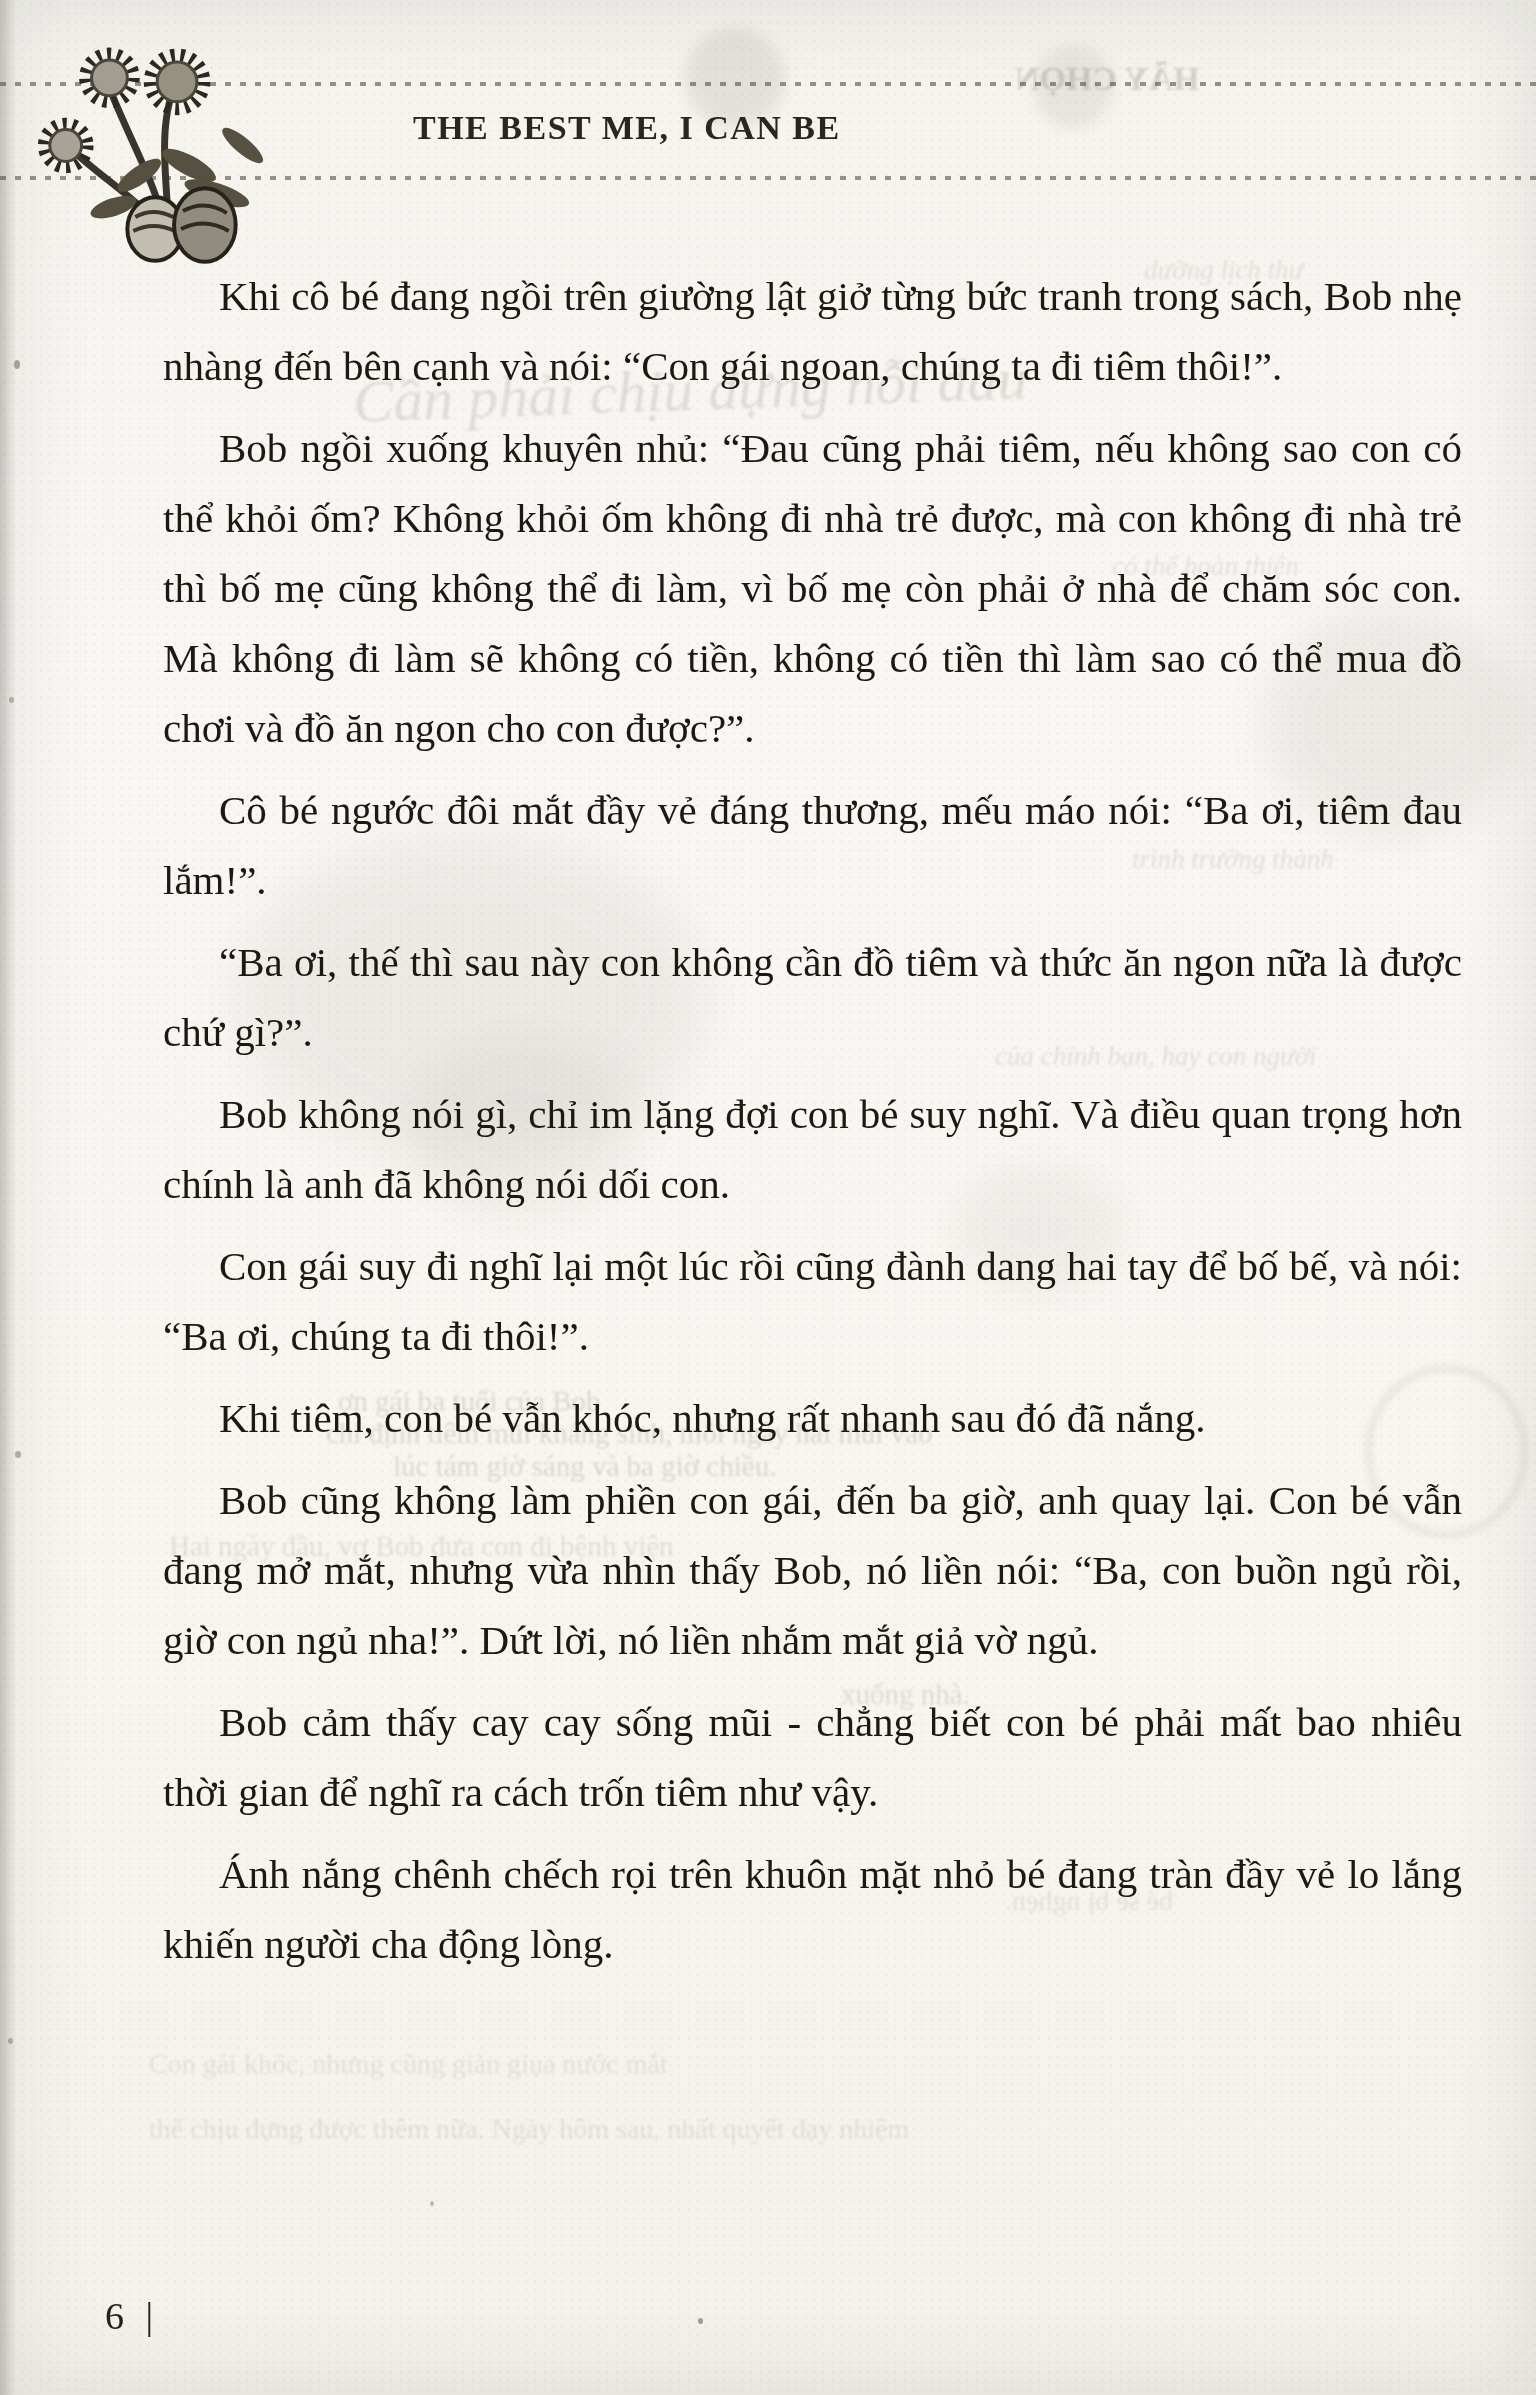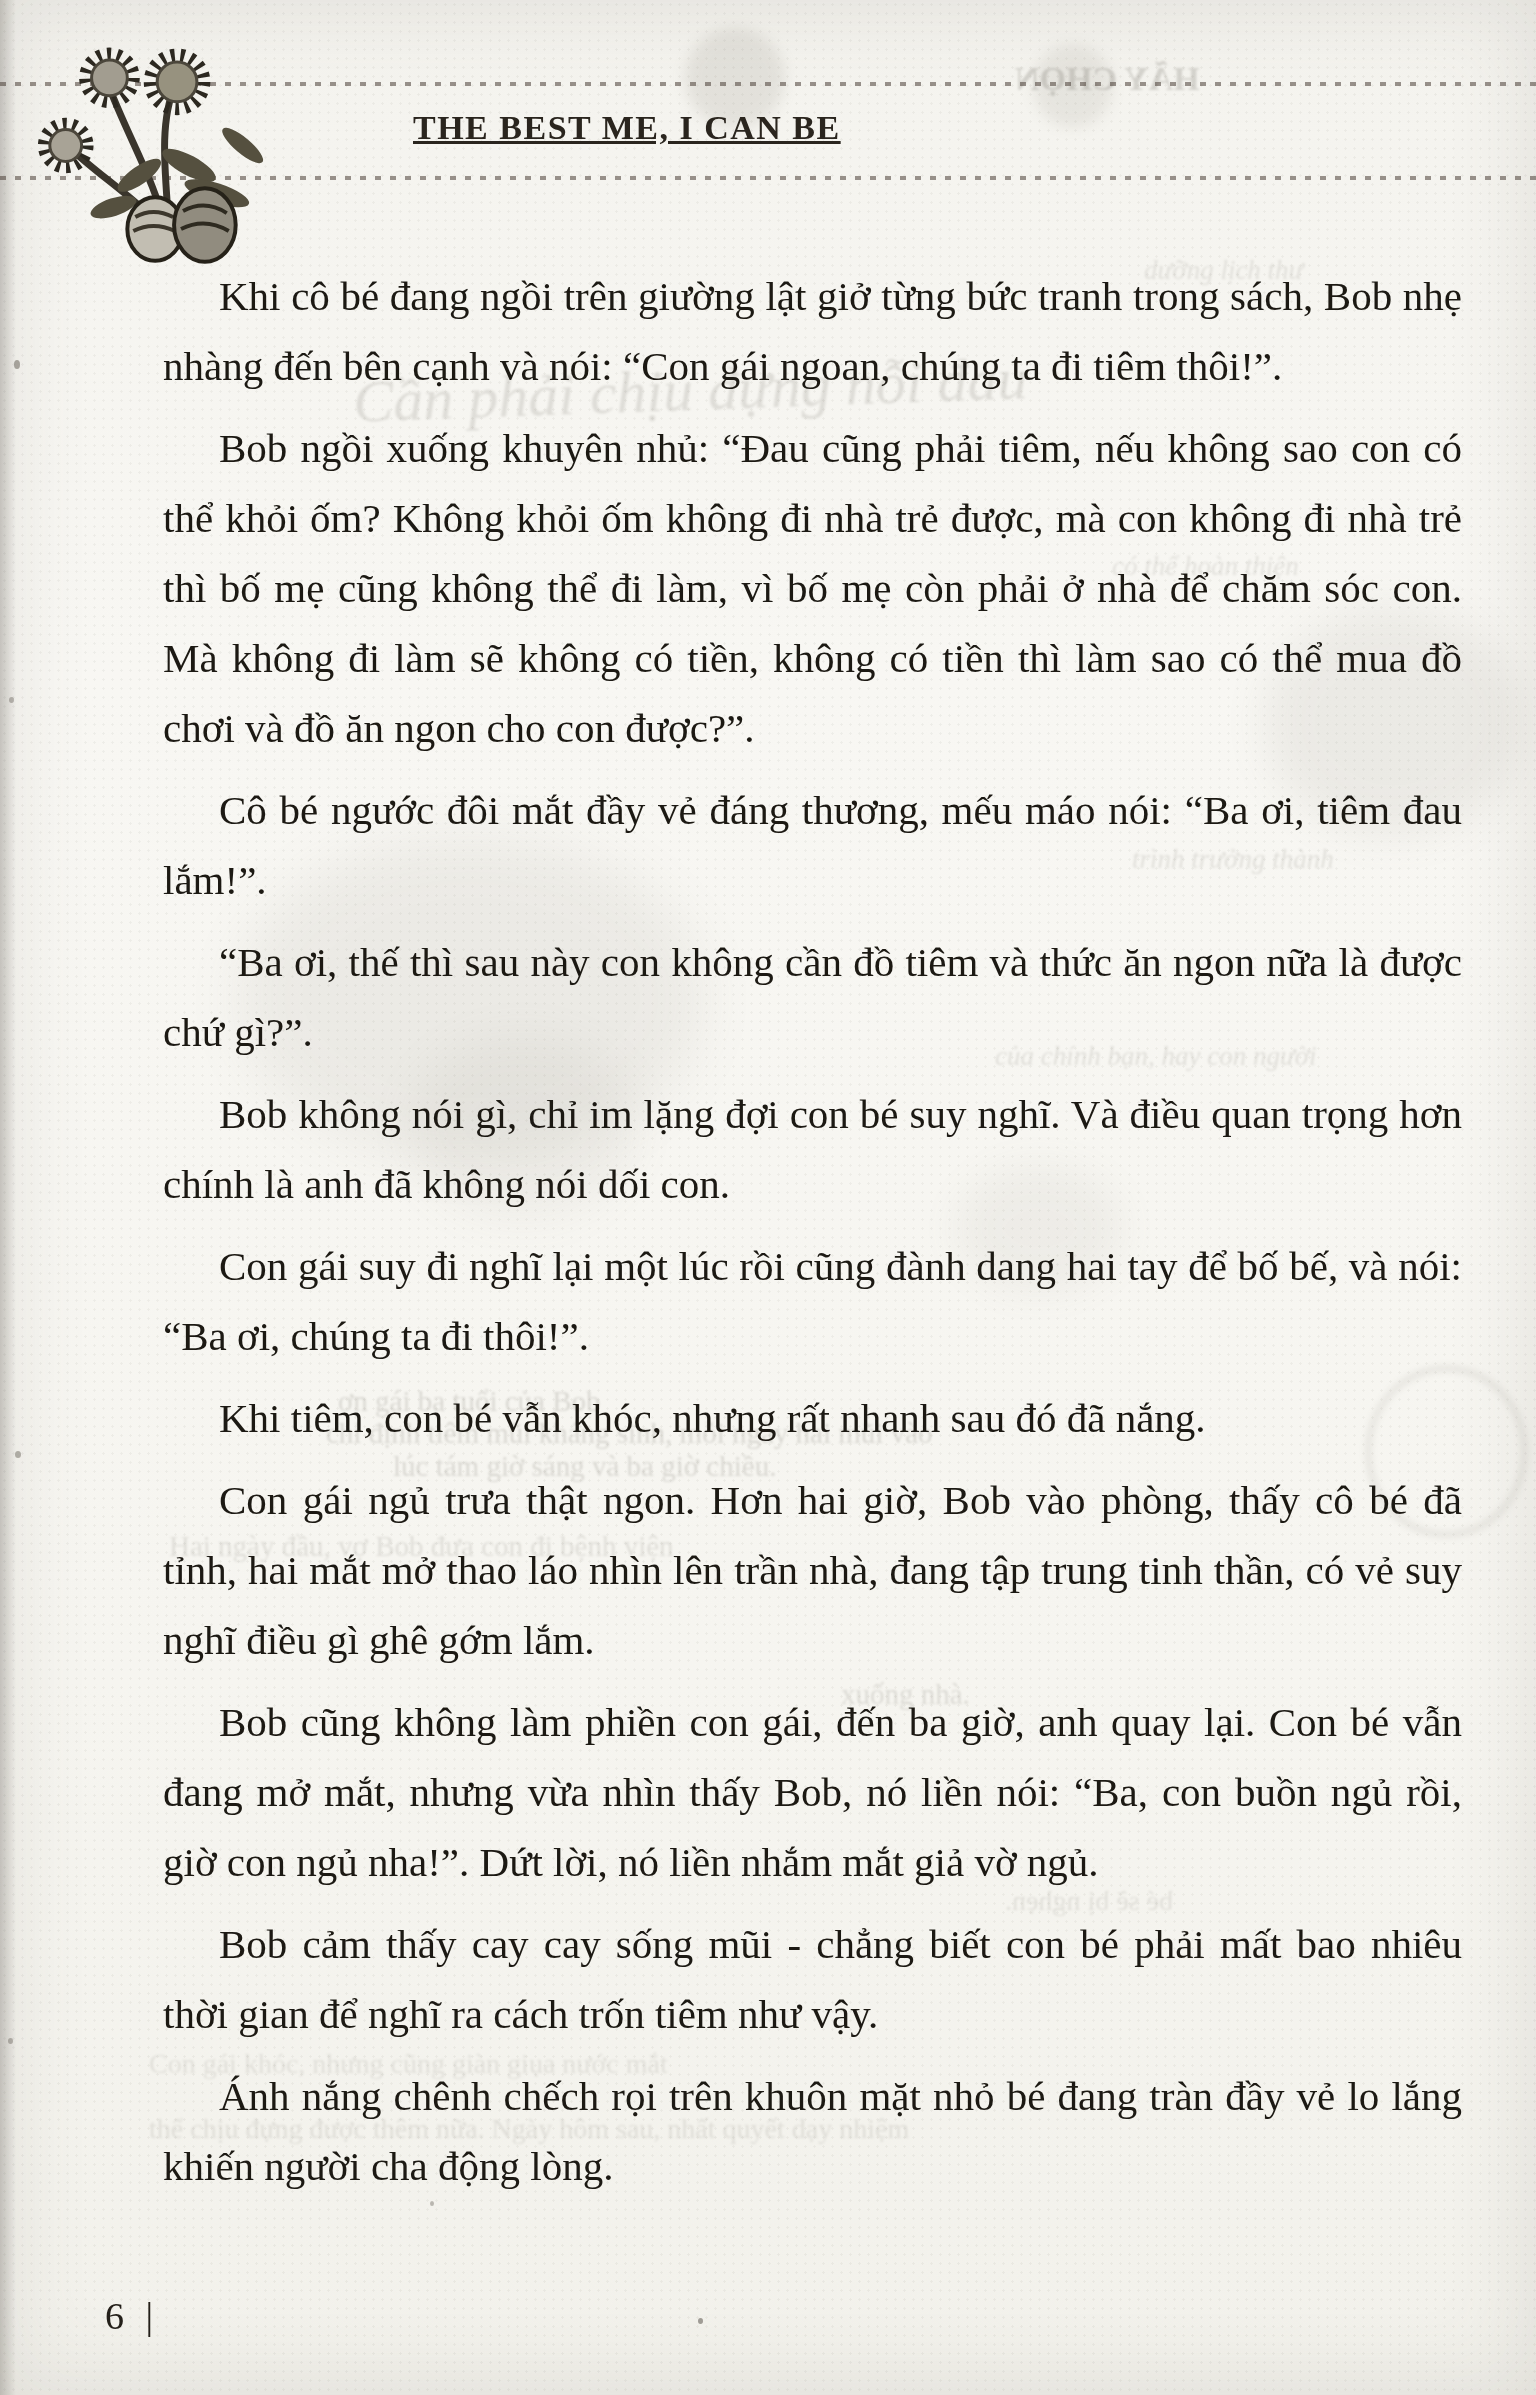--- a/index.html
+++ b/index.html
@@ -26,21 +26,20 @@
   .rule{
     position:absolute;left:0;width:1536px;height:4px;z-index:2;pointer-events:none;
     background:repeating-linear-gradient(90deg,rgba(74,62,54,.55) 0 6px,transparent 6px 15px);
   }
   .rule.top{top:82px;}
   .rule.bottom{top:176px;}
   .title{
     position:absolute;left:413px;top:109px;z-index:3;
     font-weight:700;font-size:34px;letter-spacing:1.5px;color:#2a251e;
     white-space:nowrap;
-    text-decoration:underline;
   }
   .flower{position:absolute;left:18px;top:26px;z-index:4;}
   
   .bodytext{
     position:absolute;left:163px;top:261px;width:1299px;z-index:5;
   }
   .bodytext p{
     margin:0 0 12px 0;
     font-size:41px;line-height:70px;
     text-indent:56px;text-align:justify;
@@ -169,21 +168,20 @@
   <div class="title">THE BEST ME, I CAN BE</div>
 
   <div class="bodytext">
     <p>Khi cô bé đang ngồi trên giường lật giở từng bức tranh trong sách, Bob nhẹ nhàng đến bên cạnh và nói: “Con gái ngoan, chúng ta đi tiêm thôi!”.</p>
     <p>Bob ngồi xuống khuyên nhủ: “Đau cũng phải tiêm, nếu không sao con có thể khỏi ốm? Không khỏi ốm không đi nhà trẻ được, mà con không đi nhà trẻ thì bố mẹ cũng không thể đi làm, vì bố mẹ còn phải ở nhà để chăm sóc con. Mà không đi làm sẽ không có tiền, không có tiền thì làm sao có thể mua đồ chơi và đồ ăn ngon cho con được?”.</p>
     <p>Cô bé ngước đôi mắt đầy vẻ đáng thương, mếu máo nói: “Ba ơi, tiêm đau lắm!”.</p>
     <p>“Ba ơi, thế thì sau này con không cần đồ tiêm và thức ăn ngon nữa là được chứ gì?”.</p>
     <p>Bob không nói gì, chỉ im lặng đợi con bé suy nghĩ. Và điều quan trọng hơn chính là anh đã không nói dối con.</p>
     <p>Con gái suy đi nghĩ lại một lúc rồi cũng đành dang hai tay để bố bế, và nói: “Ba ơi, chúng ta đi thôi!”.</p>
     <p>Khi tiêm, con bé vẫn khóc, nhưng rất nhanh sau đó đã nắng.</p>
-    <p>Con gái ngủ trưa thật ngon. Hơn hai giờ, Bob vào phòng, thấy cô bé đã tỉnh, hai mắt mở thao láo nhìn lên trần nhà, đang tập trung tinh thần, có vẻ suy nghĩ điều gì ghê gớm lắm.</p>
     <p>Bob cũng không làm phiền con gái, đến ba giờ, anh quay lại. Con bé vẫn đang mở mắt, nhưng vừa nhìn thấy Bob, nó liền nói: “Ba, con buồn ngủ rồi, giờ con ngủ nha!”. Dứt lời, nó liền nhắm mắt giả vờ ngủ.</p>
     <p>Bob cảm thấy cay cay sống mũi - chẳng biết con bé phải mất bao nhiêu thời gian để nghĩ ra cách trốn tiêm như vậy.</p>
     <p>Ánh nắng chênh chếch rọi trên khuôn mặt nhỏ bé đang tràn đầy vẻ lo lắng khiến người cha động lòng.</p>
   </div>
 
   <div class="pagenum">6 |</div>
 
 </div>
 
 

